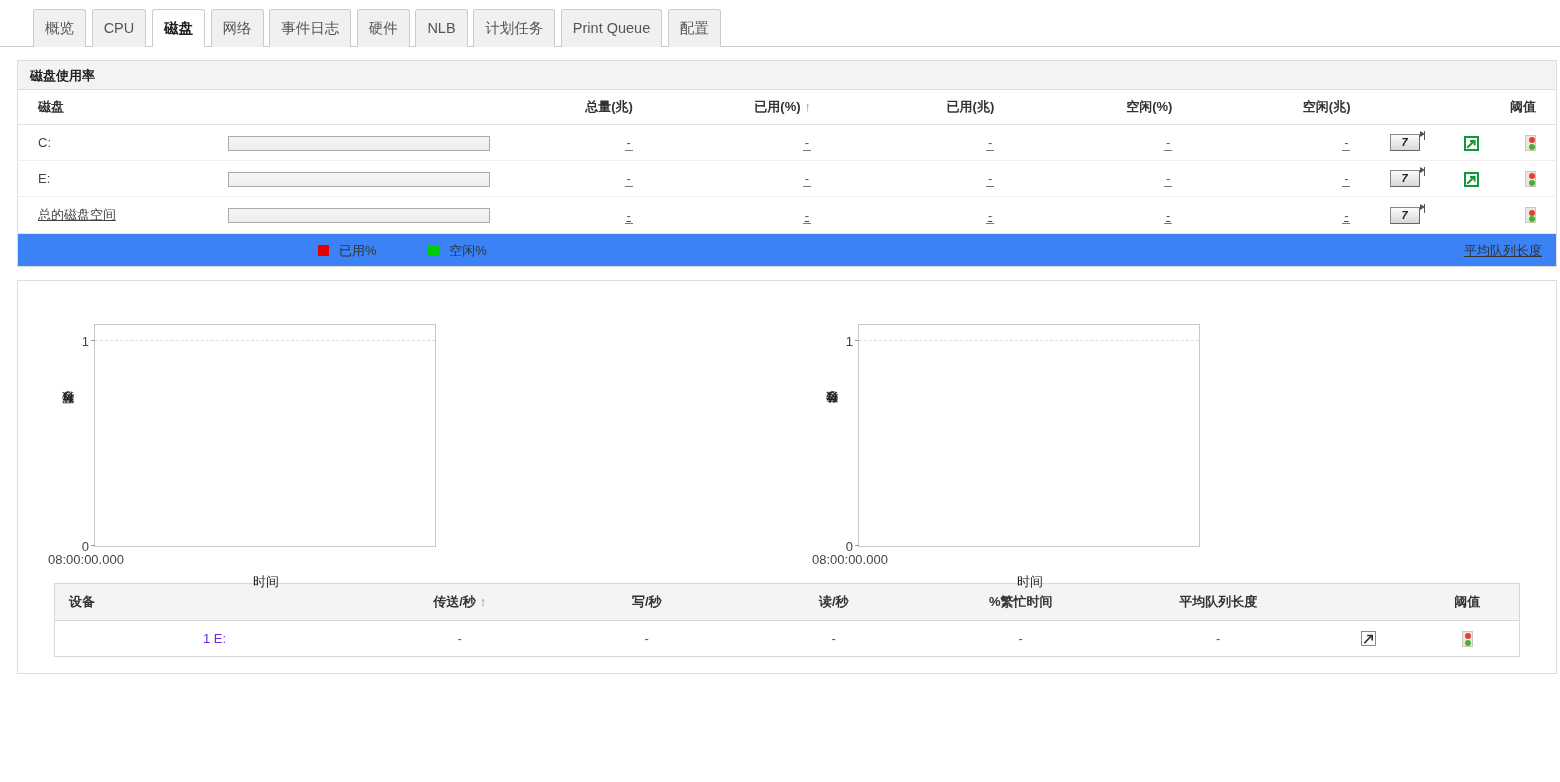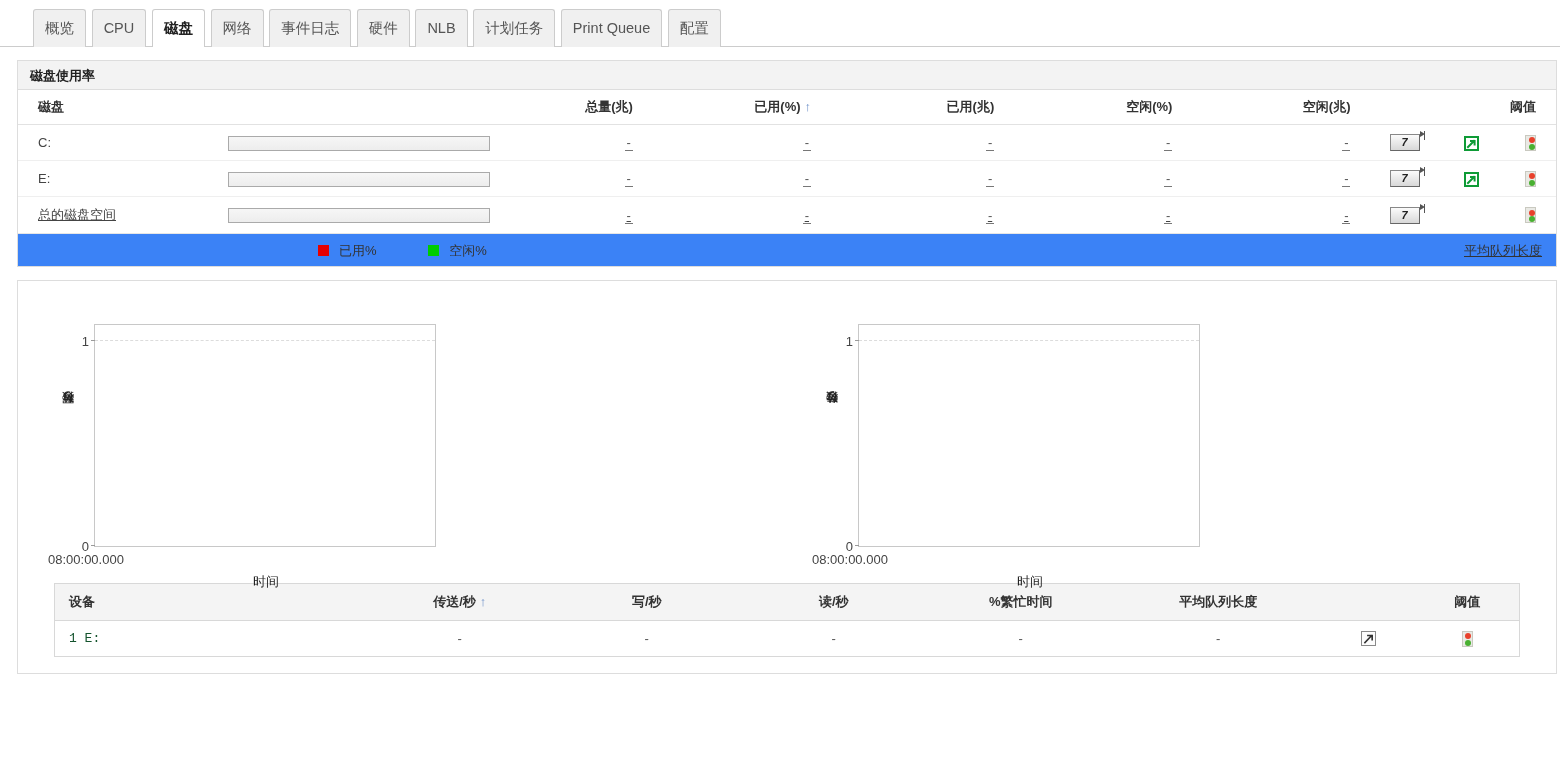--- a/index.html
+++ b/index.html
@@ -313,21 +313,21 @@
   }
   table.iogrid th.left { text-align: left; padding-left: 14px; }
   table.iogrid td {
     padding: 9px 6px;
     border-bottom: 1px solid #efefef;
     text-align: center;
     font-size: 13px;
     color: #444444;
     white-space: nowrap;
   }
-  table.iogrid td.left { text-align: left; padding-left: 14px; color: #14532d; font-family: Liberation Mono, monospace; }
+  table.iogrid td.left { text-align: center; padding-left: 14px; color: #6d28d9; }
   table.iogrid tr:last-child td { border-bottom: none; }
 </style>
 </head>
 <body>
 
 <div class="tabbar">
   <div class="tab">概览</div>
   <div class="tab">CPU</div>
   <div class="tab active">磁盘</div>
   <div class="tab">网络</div>

